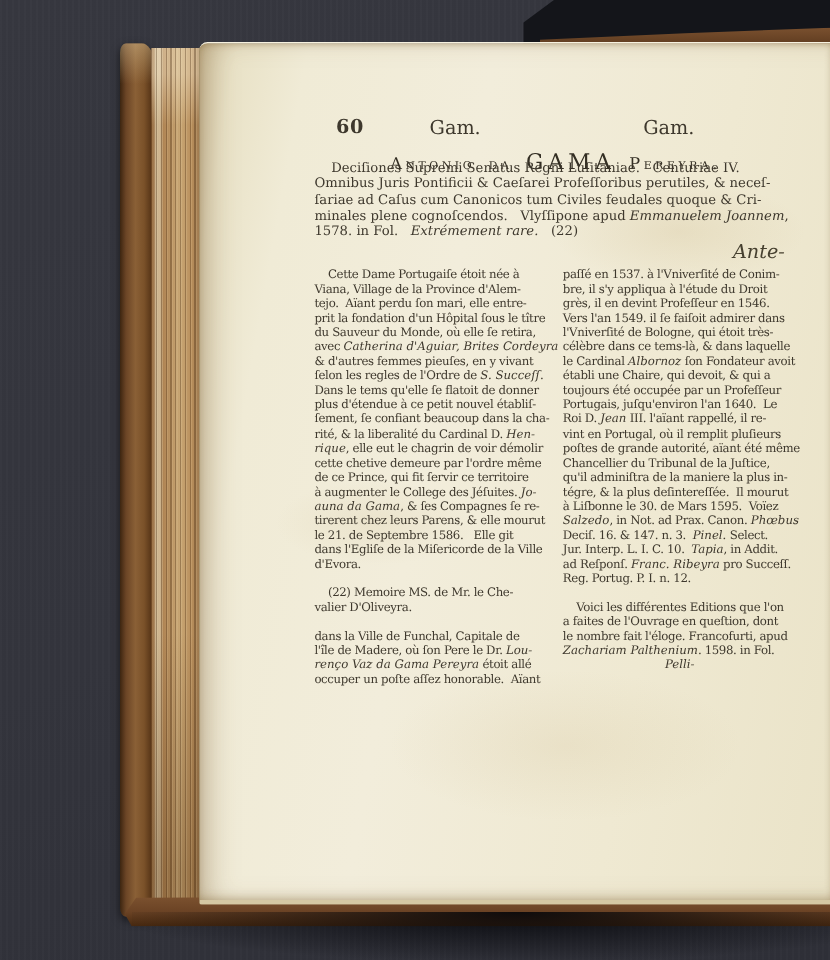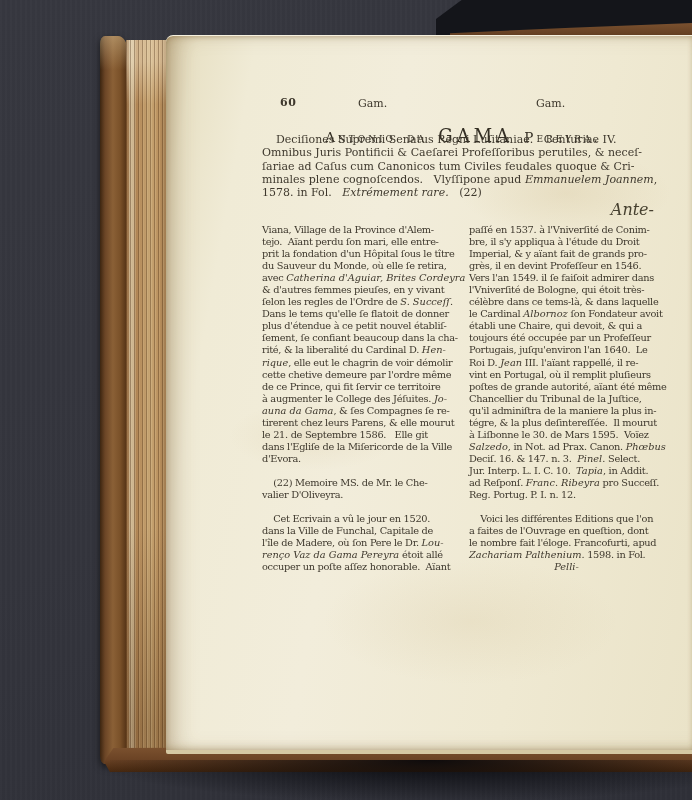--- a/index.html
+++ b/index.html
@@ -47,21 +47,21 @@
     box-shadow:inset 0 3px 6px -3px rgba(120,90,40,0.5),
                inset 0 -5px 9px -5px rgba(120,90,40,0.45),
                inset 15px 0 28px -14px rgba(110,75,30,0.55);}
   .stains{position:absolute;inset:0;pointer-events:none;background:
     radial-gradient(150px 60px at 76% 22%, rgba(205,185,140,0.25), rgba(205,185,140,0) 70%),
     radial-gradient(120px 50px at 28% 56%, rgba(205,185,140,0.18), rgba(205,185,140,0) 70%),
     radial-gradient(210px 90px at 58% 82%, rgba(200,178,130,0.16), rgba(200,178,130,0) 70%);}
 
   
   .text{position:absolute;left:96px;top:60px;width:402px;color:#3e382d;}
-  .hdr{position:absolute;top:0;left:0;width:100%;height:16px;font-size:11px;}
+  .hdr{position:absolute;top:0;left:0;width:100%;height:16px;font-size:16px;}
   .pageno{position:absolute;left:18px;top:0;font-weight:bold;letter-spacing:0.5px;}
   .run1{position:absolute;left:96px;top:1px;}
   .run2{position:absolute;left:274px;top:1px;}
   .heading{position:absolute;top:14px;left:0;width:100%;text-align:center;
     font-variant:small-caps;letter-spacing:3px;word-spacing:4px;font-size:13.5px;color:#332e23;white-space:nowrap;margin-top:15px;}
   .heading .lg{font-size:18px;letter-spacing:4px;}
   .title-block{position:absolute;top:37px;left:0;width:100%;}
   .title-block .line{font-size:11px;line-height:13.3px;height:13.3px;white-space:nowrap;}
   .ante{position:absolute;top:104px;right:10px;font-style:italic;font-size:16px;color:#46402f;}
   .cols{position:absolute;top:128px;left:0;width:100%;display:flex;gap:12px;}
@@ -98,20 +98,21 @@
           <div class="line">Omnibus Juris Pontificii &amp; Caeſarei Profeſſoribus perutiles, &amp; neceſ-</div>
           <div class="line">ſariae ad Caſus cum Canonicos tum Civiles feudales quoque &amp; Cri-</div>
           <div class="line">minales plene cognoſcendos.&nbsp;&nbsp; Vlyſſipone apud <i>Emmanuelem Joannem</i>,</div>
           <div class="line">1578. in Fol.&nbsp;&nbsp; <i>Extrémement rare.</i>&nbsp;&nbsp; (22)</div>
         </div>
 
       <div class="ante">Ante-</div>
 
       <div class="cols">
         <div class="col">
+            <div class="line">&nbsp;&nbsp;&nbsp;&nbsp;Cette Dame Portugaiſe étoit née à</div>
             <div class="line">Viana, Village de la Province d'Alem-</div>
             <div class="line">tejo.&nbsp;&nbsp;Aïant perdu ſon mari, elle entre-</div>
             <div class="line">prit la fondation d'un Hôpital ſous le tître</div>
             <div class="line">du Sauveur du Monde, où elle ſe retira,</div>
             <div class="line">avec <i>Catherina d'Aguiar, Brites Cordeyra</i></div>
             <div class="line">&amp; d'autres femmes pieuſes, en y vivant</div>
             <div class="line">ſelon les regles de l'Ordre de <i>S. Succeſſ</i>.</div>
             <div class="line">Dans le tems qu'elle ſe flatoit de donner</div>
             <div class="line">plus d'étendue à ce petit nouvel établiſ-</div>
             <div class="line">ſement, ſe confiant beaucoup dans la cha-</div>
@@ -122,30 +123,28 @@
             <div class="line">à augmenter le College des Jéſuites. <i>Jo-</i></div>
             <div class="line"><i>auna da Gama</i>, &amp; ſes Compagnes ſe re-</div>
             <div class="line">tirerent chez leurs Parens, &amp; elle mourut</div>
             <div class="line">le 21. de Septembre 1586.&nbsp;&nbsp; Elle git</div>
             <div class="line">dans l'Egliſe de la Miſericorde de la Ville</div>
             <div class="line">d'Evora.</div>
             <div class="line">&nbsp;</div>
             <div class="line">&nbsp;&nbsp;&nbsp;&nbsp;(22) Memoire MS. de Mr. le Che-</div>
             <div class="line">valier D'Oliveyra.</div>
             <div class="line">&nbsp;</div>
-            <div class="line">&nbsp;&nbsp;&nbsp;&nbsp;Cet Ecrivain a vû le jour en 1520.</div>
             <div class="line">dans la Ville de Funchal, Capitale de</div>
             <div class="line">l'île de Madere, où ſon Pere le Dr. <i>Lou-</i></div>
             <div class="line"><i>renço Vaz da Gama Pereyra</i> étoit allé</div>
             <div class="line">occuper un poſte aſſez honorable.&nbsp;&nbsp;Aïant</div>
           </div>
         <div class="col">
             <div class="line">paſſé en 1537. à l'Vniverſité de Conim-</div>
             <div class="line">bre, il s'y appliqua à l'étude du Droit</div>
-            <div class="line">Imperial, &amp; y aïant fait de grands pro-</div>
             <div class="line">grès, il en devint Profeſſeur en 1546.</div>
             <div class="line">Vers l'an 1549. il ſe faiſoit admirer dans</div>
             <div class="line">l'Vniverſité de Bologne, qui étoit très-</div>
             <div class="line">célèbre dans ce tems-là, &amp; dans laquelle</div>
             <div class="line">le Cardinal <i>Albornoz</i> ſon Fondateur avoit</div>
             <div class="line">établi une Chaire, qui devoit, &amp; qui a</div>
             <div class="line">toujours été occupée par un Profeſſeur</div>
             <div class="line">Portugais, juſqu'environ l'an 1640.&nbsp; Le</div>
             <div class="line">Roi D. <i>Jean</i> III. l'aïant rappellé, il re-</div>
             <div class="line">vint en Portugal, où il remplit pluſieurs</div>

